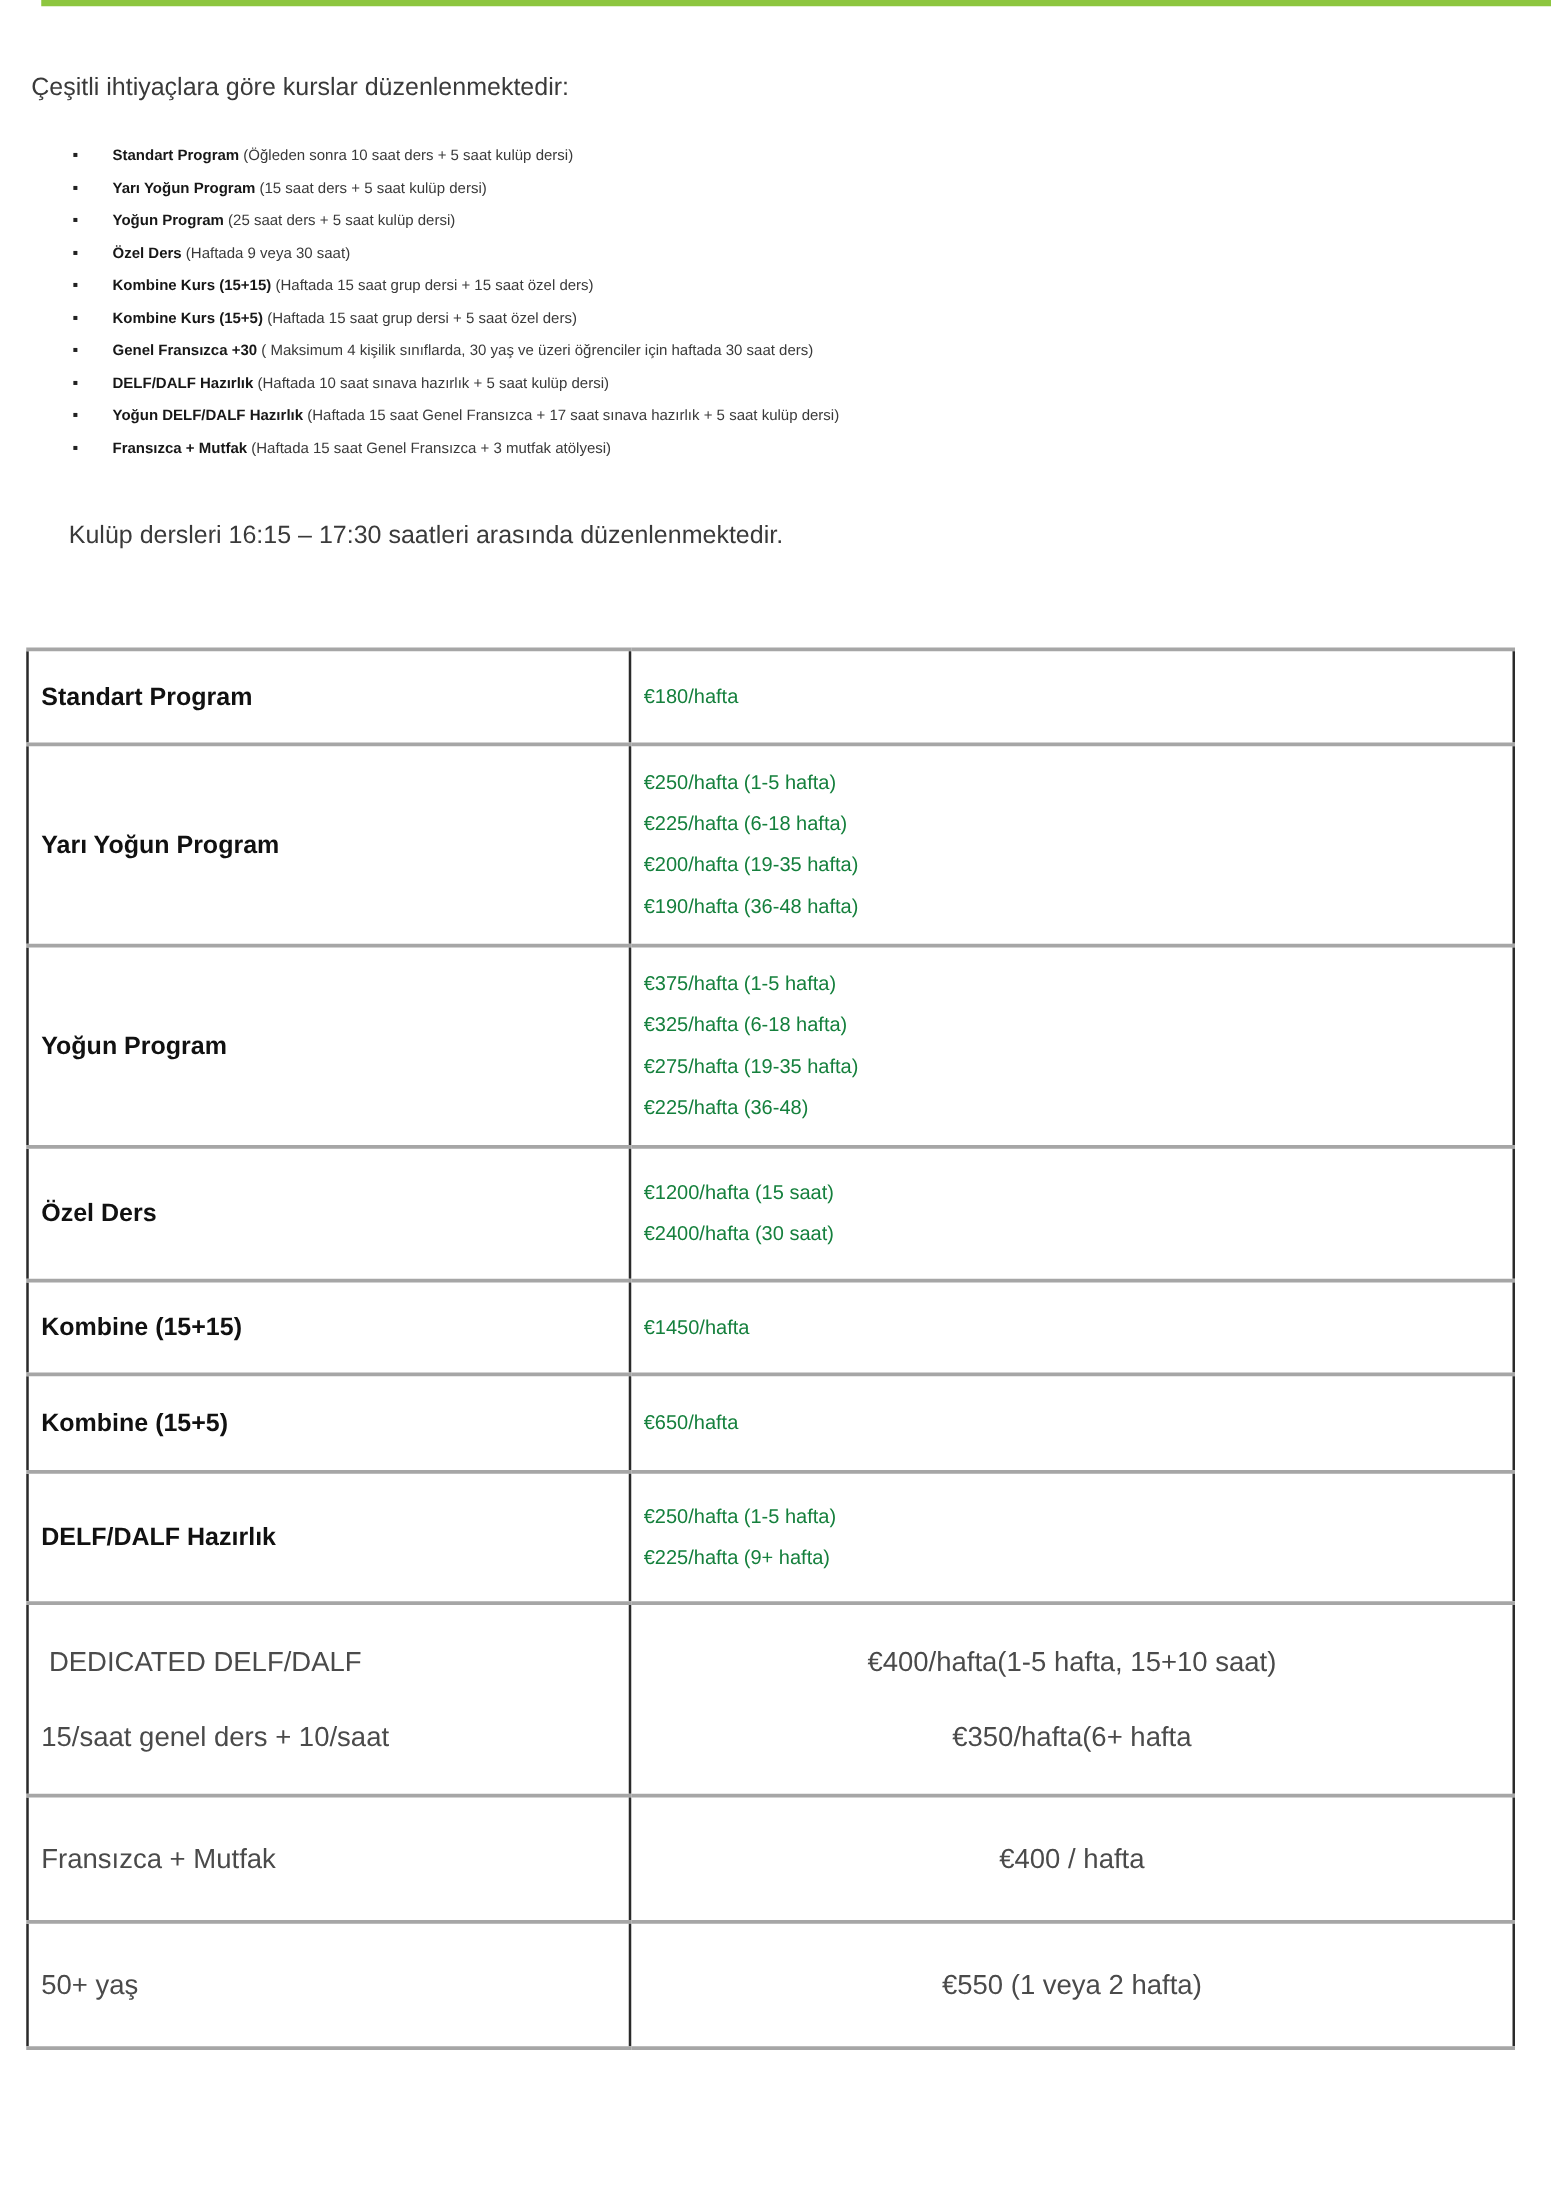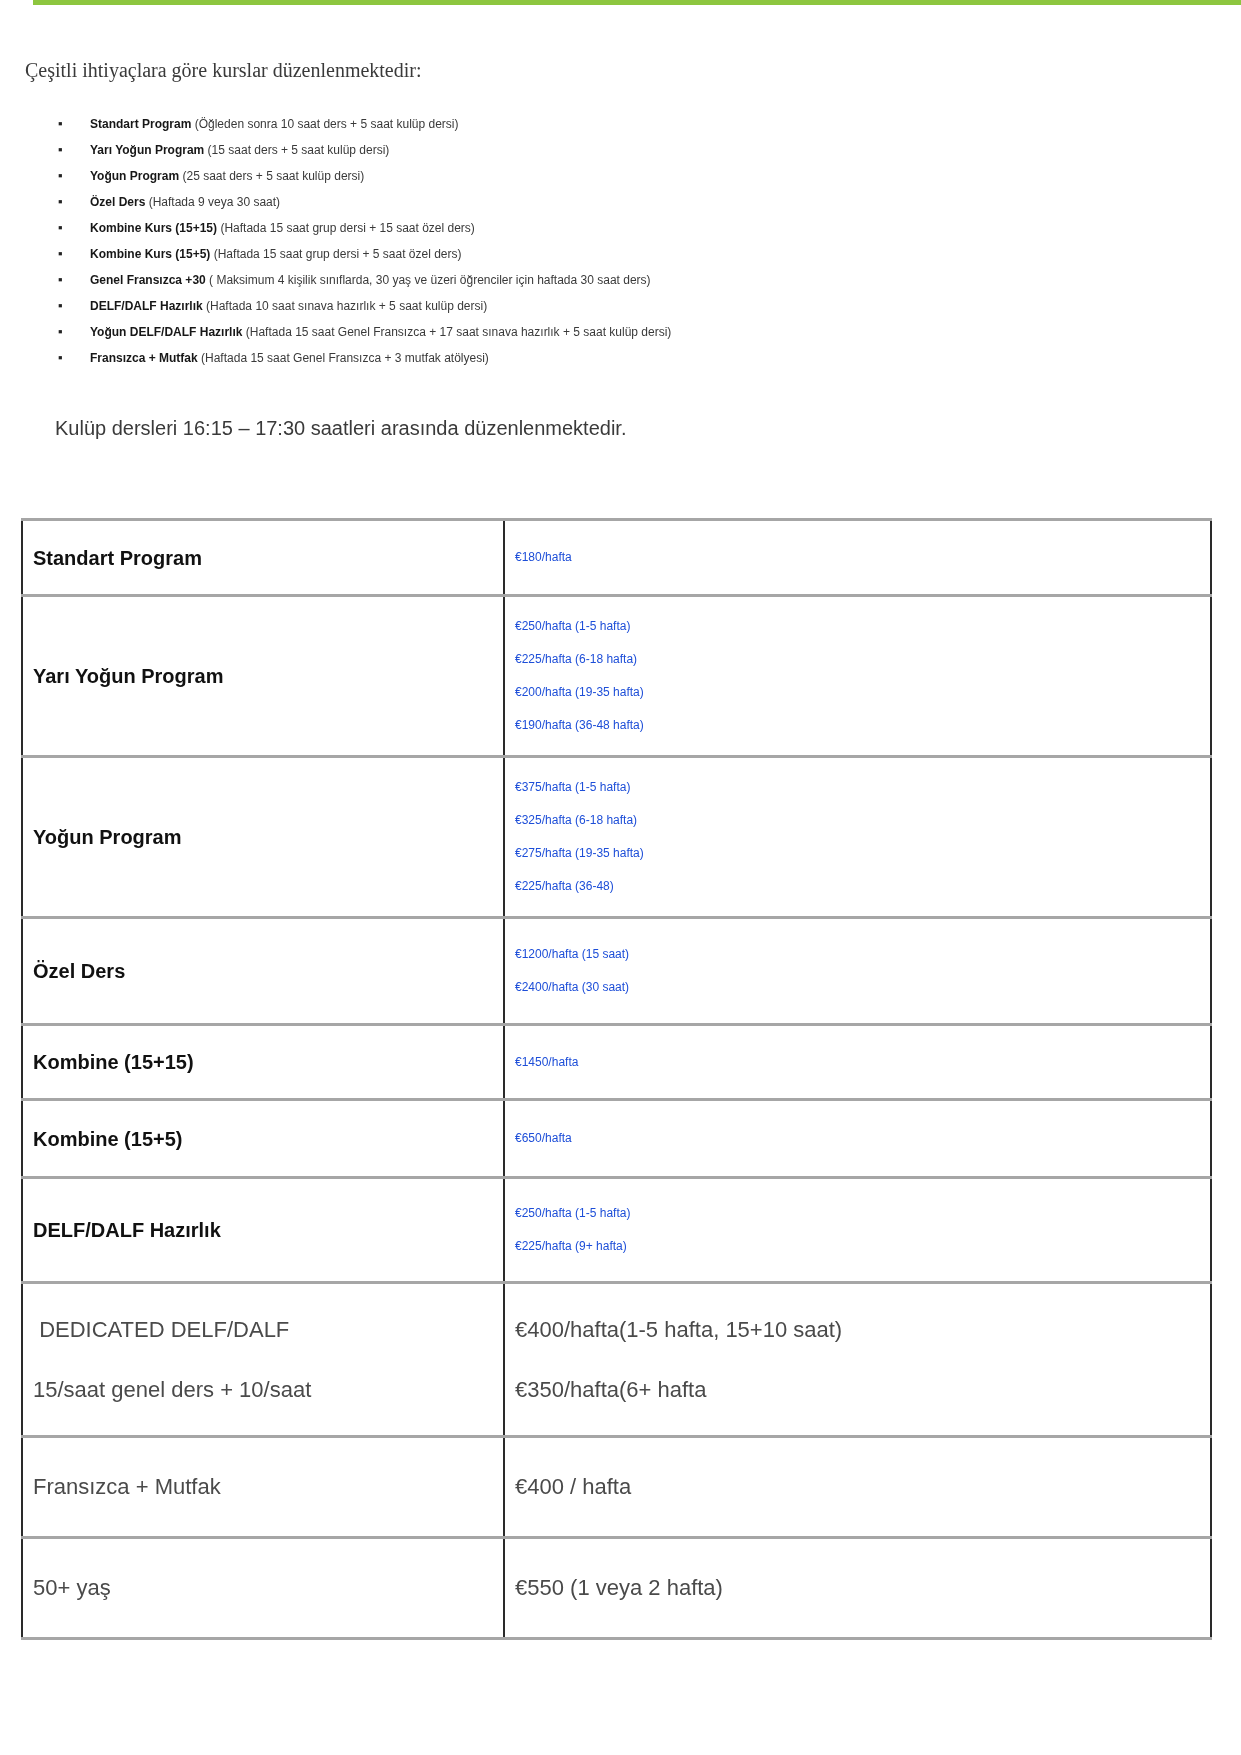--- a/index.html
+++ b/index.html
@@ -15,21 +15,20 @@
   .accent-bar {
     position: absolute;
     top: 0; left: 33px; right: 0;
     height: 5px;
     background: #8dc63f;
   }
   .intro {
     margin: 57px 40px 0 25px;
     font-size: 20px;
     line-height: 26px;
-    font-family: Liberation Serif, serif;
   }
   ul.program-list {
     list-style: none;
     margin: 28px 0 0 0;
     padding: 0 0 0 58px;
     max-width: 1095px;
     font-size: 12px;
     line-height: 26px;
   }
   ul.program-list li {
@@ -68,36 +67,37 @@
   td.col-label { width: 482px; padding-left: 22px; }
   td.col-price { width: 707px; padding-left: 26px; }
   .cell-label {
     font-weight: bold;
     color: #111111;
     font-size: 20px;
     line-height: 28px;
     white-space: pre-line;
   }
   .cell-price {
-    font-size: 12px;
+    font-size: 16px;
     line-height: 33px;
-    color: #1d4ed8;
+    color: #15803d;
     white-space: pre-line;
   }
   
   tr.row-light .cell-label {
     font-weight: normal;
     color: #4a4a4a;
     font-size: 22px;
     line-height: 30px;
   }
   tr.row-light .cell-price {
     font-size: 22px;
     line-height: 30px;
     color: #4a4a4a;
+    text-align: center;
   }
   tr.row-dedicated td { white-space: pre-wrap; margin-top: 32px; }
   tr.row-dedicated .cell-label,
   tr.row-dedicated .cell-price { white-space: pre-wrap; }
   
   table.pricing tr:nth-child(1)  { height: 76px; }
   table.pricing tr:nth-child(2)  { height: 161px; }
   table.pricing tr:nth-child(3)  { height: 161px; }
   table.pricing tr:nth-child(4)  { height: 107px; }
   table.pricing tr:nth-child(5)  { height: 75px; }

